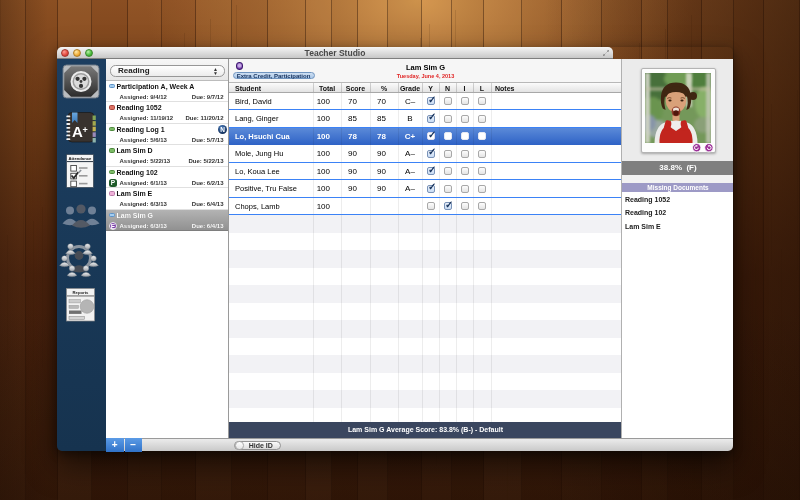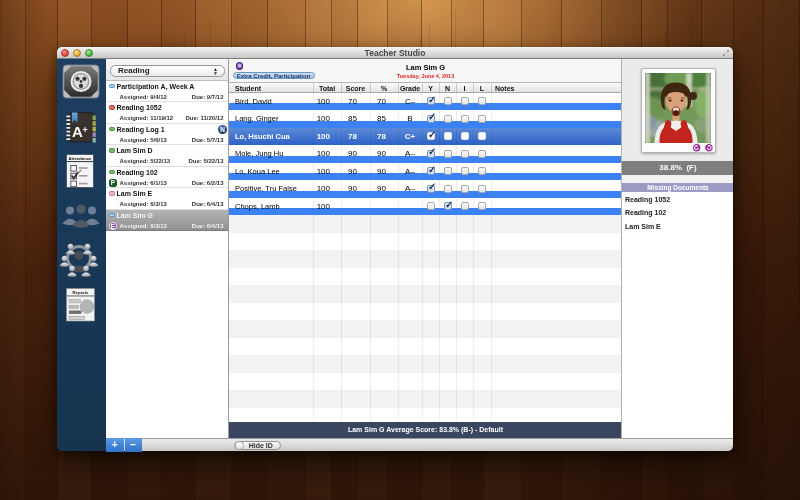--- a/index.html
+++ b/index.html
@@ -1,21 +1,21 @@
 <!DOCTYPE html>
 <html><head>
 <meta charset="utf-8">
 <style>
   * { margin:0; padding:0; box-sizing:border-box; }
   html,body { width:800px; height:500px; overflow:hidden; font-family:"Liberation Sans",sans-serif; }
   #stage { position:absolute; left:0; top:0; width:800px; height:500px; }
   .abs { position:absolute; }
   #win { position:absolute; left:57px; top:47px; width:676px; height:404px;
          border-radius:5px; box-shadow:0 14px 30px rgba(0,0,0,.55), 0 3px 10px rgba(0,0,0,.4); }
-  #titlebar { position:absolute; left:0; top:0; width:676px; height:11.5px;
+  #titlebar { position:absolute; left:0; top:0; width:556px; height:11.5px;
       background:linear-gradient(#f5f5f5,#dedede 50%,#c7c7c7); border-radius:5px 5px 0 0;
       border-bottom:1px solid #7e7e7e;text-decoration:underline; }
   #titlebar .t { position:absolute; left:0; right:0; top:1px; text-align:center;
       font-size:8.5px; font-weight:bold; color:#484848; }
   .light { position:absolute; top:2px; width:8px; height:8px; border-radius:50%; }
   #l-red   { left:3.5px;  background:radial-gradient(circle at 35% 30%, #ff9c92, #e3483d 60%, #b03028); border:.5px solid #a03830;}
   #l-yel   { left:15.5px; background:radial-gradient(circle at 35% 30%, #ffe9a8, #f3ad35 60%, #c07d18); border:.5px solid #ad7d28;}
   #l-grn   { left:27.5px; background:radial-gradient(circle at 35% 30%, #b8f0a8, #48ba3a 60%, #2e8a24); border:.5px solid #3d8a30;}
   
   #sidebar { position:absolute; left:0; top:11.5px; width:49px; height:392.5px;
@@ -50,21 +50,21 @@
        background:radial-gradient(circle at 50% 42%, #c9aee8 0 28%, #6a2fa0 75%); border:.8px solid #3c1a6e;}
   #ecpill { position:absolute; left:3.5px; top:13px; width:82px; height:7.5px; border-radius:4px;
        background:linear-gradient(#cfe0f2,#aac7e8); border:1px solid #6f94bf; font-size:6px; font-weight:bold; color:#16325e;
        text-align:center; line-height:6px;}
   #thead { position:absolute; left:0; top:23.5px; width:393px; height:10.5px;
        background:linear-gradient(#fbfbfb,#e3e3e3); border-top:1px solid #b8b8b8; border-bottom:1px solid #a8a8a8; }
   .th { position:absolute; top:0.5px; font-size:7px; font-weight:bold; color:#111; line-height:9px; text-align:center;}
   .rows { position:absolute; left:0; top:34px; width:393px; height:329px; overflow:hidden;}
   .trow { position:absolute; left:0; width:393px; height:17.5px; }
   .trow.g { background:#f2f2f5; }
-  .trow.d { border-bottom:7px solid #3b82f6; }
+  .trow.d { border-bottom:1px solid #3b82f6; }
   .trow.sel { background:linear-gradient(#5b8ad8,#2e62c6); }
   .td { position:absolute; top:4px; font-size:8px; color:#000; line-height:10px; white-space:nowrap;}
   .td.nm { transform:scaleX(.94); transform-origin:0 0; }
   .trow.sel .td { color:#fff; font-weight:bold; }
   .vline { position:absolute; top:0; bottom:0; width:1px; background:rgba(0,0,0,.07); }
   .cb { position:absolute; top:4.5px; width:8px; height:8px; border-radius:2px;
         background:linear-gradient(#fdfdfd,#e4e4e4); border:1px solid #a8a8a8; }
   .cb.chk { background:linear-gradient(#eaf1fb,#c9dcf4); border:1px solid #7a93b8; }
   .cb.chk:after { content:"\2713"; position:absolute; left:0.5px; top:-4.5px; font-size:10px; font-weight:bold; color:#14305a;}
   .cb.white { background:#fff; border:1px solid #e4e8f2; }

